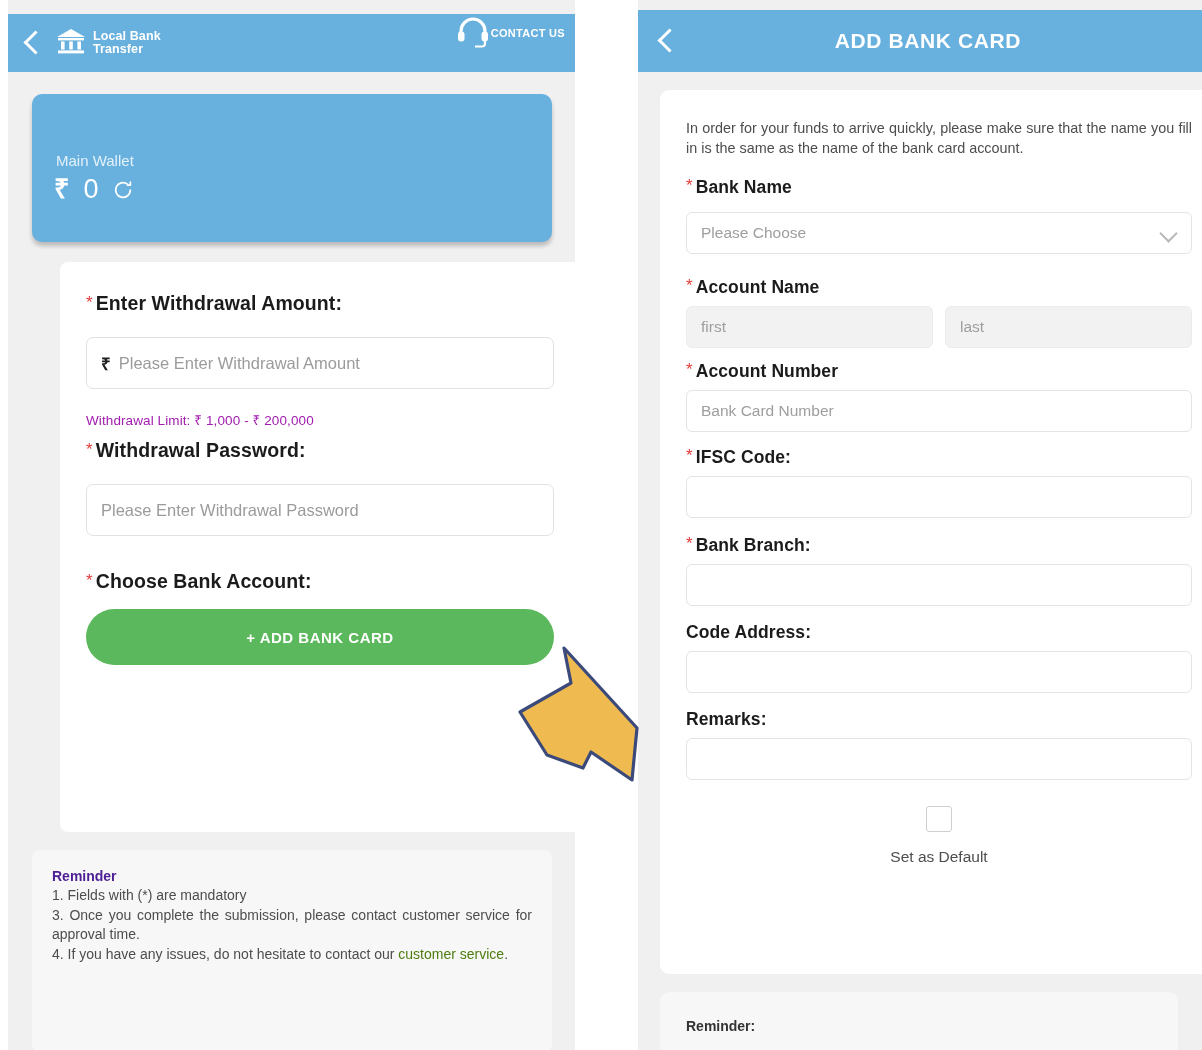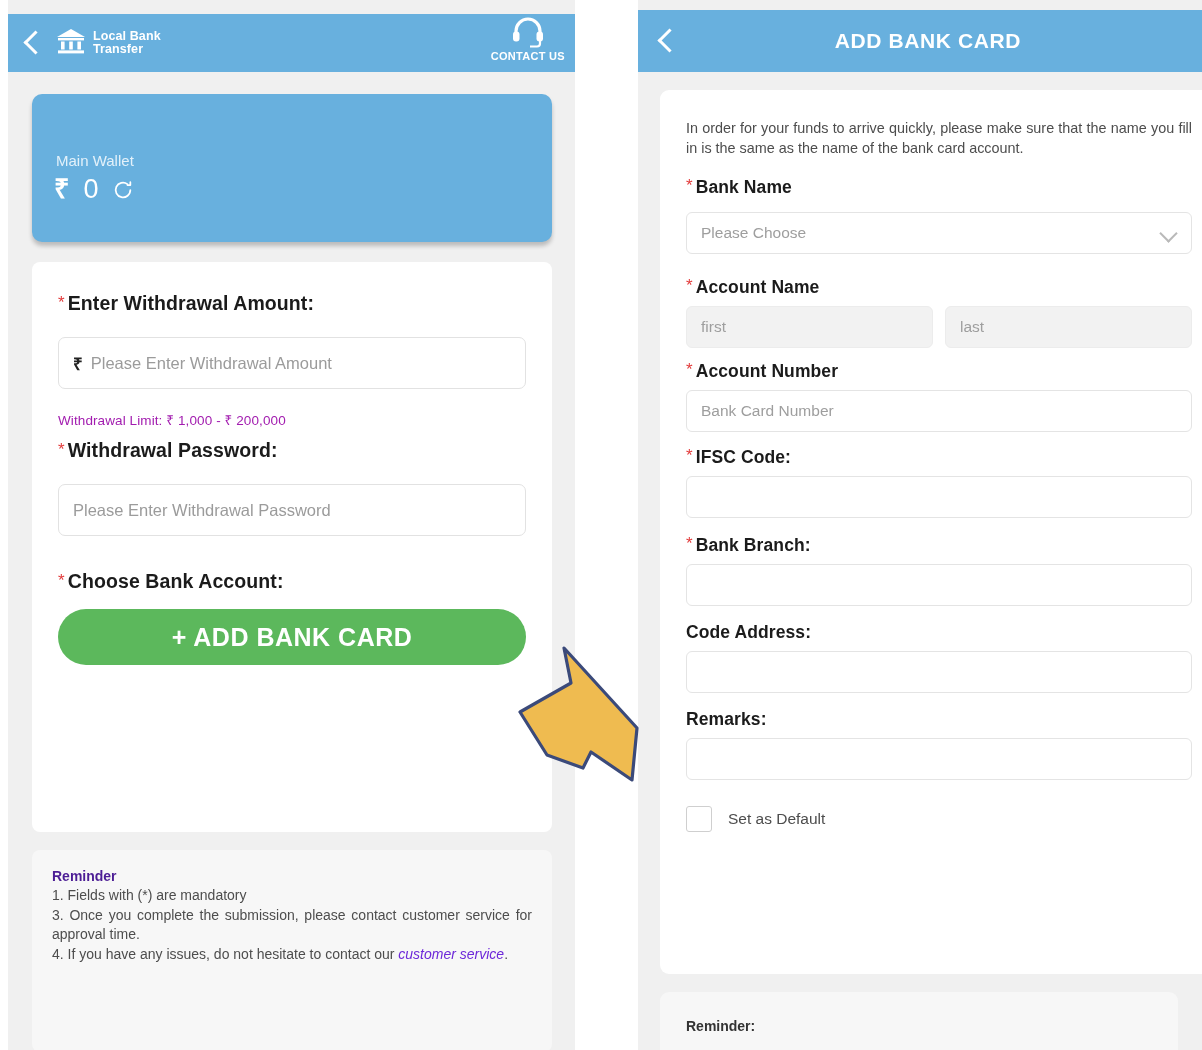--- a/index.html
+++ b/index.html
@@ -36,21 +36,21 @@
   }
 
   .brand { display: flex; align-items: center; gap: 7px; margin-left: 10px; }
   .brand-text {
     color: #ffffff; font-weight: bold; font-size: 12.5px;
     line-height: 13.5px; letter-spacing: .1px;
   }
 
   .contact-us {
     position: absolute; right: 10px; top: 2px;
-    display: flex; flex-direction: column; align-items: center;
+    display: flex; flex-direction: row; align-items: center;
     color: #ffffff;
   }
   .contact-label { font-size: 11px; font-weight: bold; letter-spacing: .3px; margin-top: -2px; }
 
   .title-right {
     flex: 1; text-align: center; color: #ffffff;
     font-size: 21px; font-weight: bold; letter-spacing: .6px;
     margin-left: -26px;
   }
 
@@ -94,33 +94,33 @@
   }
   .inp-ph { color: #9b9b9b; font-size: 16.5px; }
   .rupee-prefix { color: #222; font-weight: bold; font-size: 17px; margin-right: 8px; }
 
   .limit-note { font-size: 13.5px; color: #a21caf; letter-spacing: .1px; }
 
   .green-btn {
     width: 100%; height: 56px; border-radius: 28px;
     background: #5cb85c;
     display: flex; align-items: center; justify-content: center;
-    color: #ffffff; font-size: 25px; font-weight: bold; letter-spacing: .5px;
+    color: #ffffff; font-size: 15px; font-weight: bold; letter-spacing: .5px;
     border: none; cursor: pointer;
     font-family: "Liberation Sans", sans-serif;
   }
 
   .reminder-card {
     position: absolute; left: 24px; top: 778px; width: 520px; height: 202px;
     background: #f7f7f7; border-radius: 8px;
     padding: 18px 20px;
   }
   .reminder-title { font-size: 14px; font-weight: bold; color: #4c1d95; margin-bottom: 2px; }
   .reminder-line { font-size: 14px; color: #4d4d4d; line-height: 19.5px; text-align: justify; }
-  .reminder-link { color: #6d28d9; font-style: italic; }
+  .reminder-link { color: #4d7c0f; }
 
   
   .body-right { position: absolute; top: 72px; left: 0; right: 0; bottom: 0; background: #f0f0f0; }
   .card-right {
     position: absolute; left: 22px; width: 558px;
     background: #ffffff; border-radius: 9px;
   }
   .form-card-r { top: 18px; height: 884px; padding: 28px 26px 0 26px; }
 
   .intro-text {
@@ -140,40 +140,40 @@
   .inp-r.gray { background: #f2f2f2; border-color: #ececec; }
   .chev-down {
     position: absolute; right: 16px; top: 14px;
     width: 13px; height: 13px;
     border-right: 2px solid #b9b9b9; border-bottom: 2px solid #b9b9b9;
     transform: rotate(45deg);
   }
   .name-row { display: flex; gap: 12px; }
   .name-row .inp-r { flex: 1; }
 
-  .chk-row { display: flex; align-items: center; gap: 16px; }
+  .chk-row { display: flex; align-items: center; gap: 16px; flex-direction: column; }
   .chk-box {
     width: 26px; height: 26px; border: 1px solid #cfcfcf;
     border-radius: 3px; background: #ffffff;
   }
   .chk-label { font-size: 15.5px; color: #4d4d4d; }
 
   .reminder-card-r {
     position: absolute; left: 22px; top: 920px; width: 518px; height: 130px;
     background: #f7f7f7; border-radius: 9px; padding: 26px 26px 0 26px;
   }
   .reminder-title-r { font-size: 14px; font-weight: bold; color: #333; }
 
   
   .arrow-wrap { position: absolute; left: 505px; top: 635px; width: 150px; height: 170px; pointer-events: none; }  .mt8  { margin-top: 8px; }
   .mt10 { margin-top: 10px; } .mt12 { margin-top: 12px; }
   .mt14 { margin-top: 14px; } .mt16 { margin-top: 16px; }
   .mt18 { margin-top: 18px; }
   .mt22 { margin-top: 22px; } .mt26 { margin-top: 26px; } .mt34 { margin-top: 34px; }
-  .pad-l { padding: 30px 26px 13px 26px; }
+  .pad-l { padding: 30px 26px 13px 26px; margin-left: 28px; }
 </style>
 </head>
 <body>
 
 <div class="stage">
 
   <div class="panel panel-left">
 
     <div class="topbar topbar-left">
       <div style="width:12px"></div>

